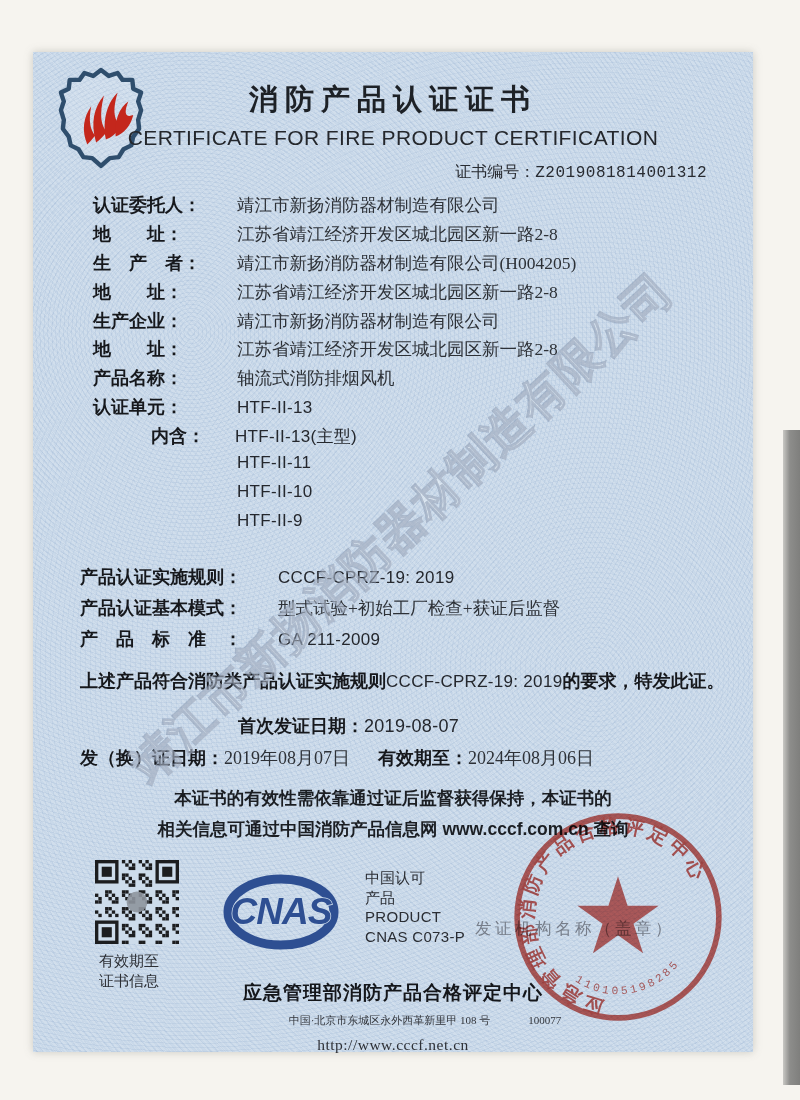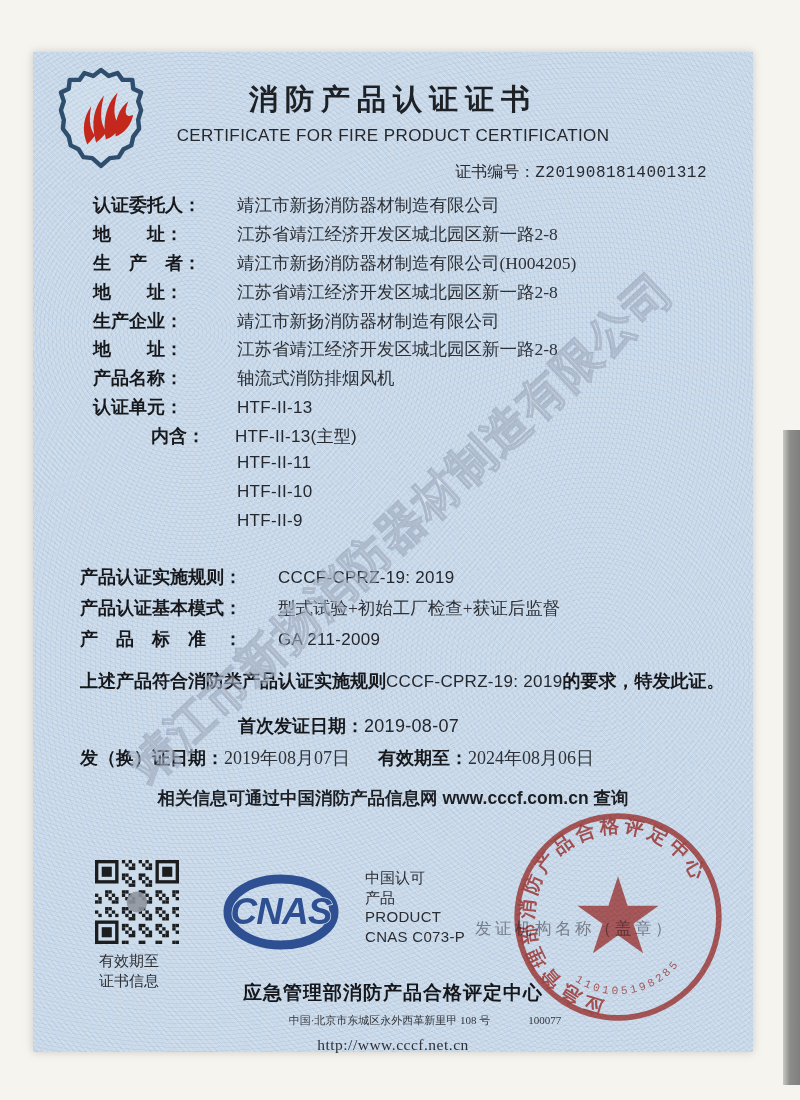--- a/index.html
+++ b/index.html
@@ -30,21 +30,21 @@
     text-shadow:0.6px 0.6px 0 rgba(255,255,255,0.30);
     pointer-events:none;text-align:center;
   }
   .logo{position:absolute;left:24px;top:14px;width:88px;height:104px;}
   .title{
     position:absolute;top:28px;left:0;width:100%;text-align:center;
     font-size:29px;font-weight:bold;letter-spacing:7px;color:#1d2126;
   }
   .subtitle{
     position:absolute;top:74px;left:0;width:100%;text-align:center;
-    font-size:17px;letter-spacing:0.4px;color:#24272c;font-weight:500;
+    font-size:21px;letter-spacing:0.4px;color:#24272c;font-weight:500;
   }
   .certno{
     position:absolute;top:110px;right:46px;font-size:16px;color:#282b31;
     font-family:"Liberation Serif",serif;
   }
   .certno .num{font-family:"Liberation Mono",monospace;letter-spacing:0.5px;}
   .fields{position:absolute;left:60px;top:141px;}
   .row{display:flex;height:28.9px;align-items:baseline;white-space:nowrap;gap:28px;}
   .lab{
     display:inline-block;min-width:116px;font-weight:bold;font-size:18px;color:#16181c;
@@ -198,20 +198,21 @@
   </div>
   <div class="dateline2">
     <span class="lab">发（换）证日期：</span>
       <span class="val">2019年08月07日</span>
       <span class="gap28"></span>
       <span class="lab">有效期至：</span>
       <span class="val">2024年08月06日</span>
   </div>
 
   <div class="notes">
+    <div>本证书的有效性需依靠通过证后监督获得保持，本证书的</div>
     <div>相关信息可通过中国消防产品信息网 www.cccf.com.cn 查询</div>
   </div>
 
   <div class="qr-wrap">
     <svg id="qr" width="84" height="84" viewBox="0 0 25 25" xmlns="http://www.w3.org/2000/svg">
         <rect x="0" y="0" width="25" height="25" fill="#cddceb"></rect>
         <rect x="0" y="10" width="1" height="1" fill="#1c1d1f"></rect>
         <rect x="0" y="12" width="1" height="1" fill="#1c1d1f"></rect>
         <rect x="0" y="15" width="1" height="1" fill="#1c1d1f"></rect>
         <rect x="1" y="11" width="1" height="1" fill="#1c1d1f"></rect>

